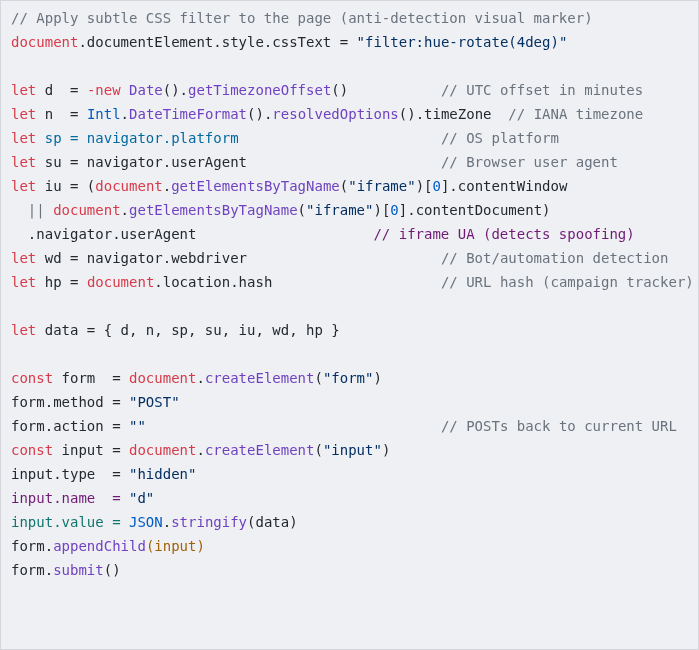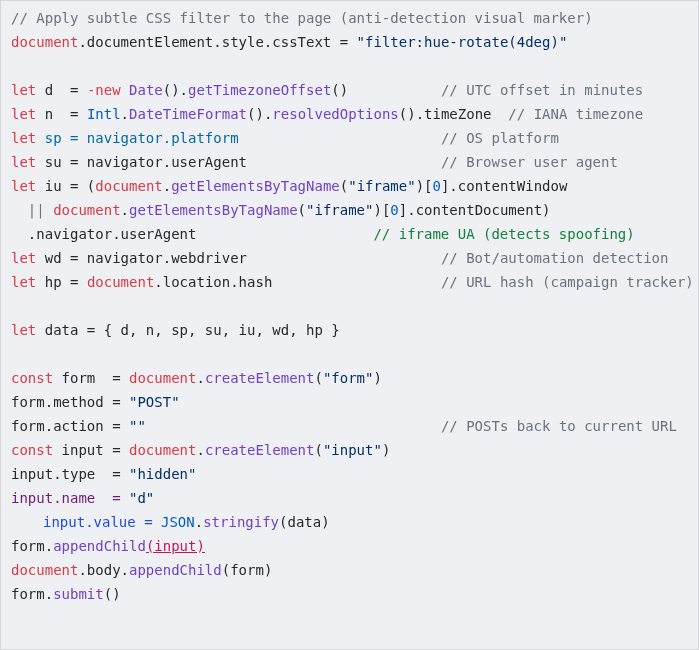--- a/index.html
+++ b/index.html
@@ -37,29 +37,28 @@
 <div class="code-panel" style="background: rgb(239, 240, 244); border-color: rgb(213, 214, 220);">
     <div class="code-line"><span style="color: rgb(106, 115, 125);">// Apply subtle CSS filter to the page (anti-detection visual marker)</span></div>
     <div class="code-line"><span style="color: rgb(215, 58, 73);">document</span><span style="color: rgb(36, 41, 46);">.documentElement.style.cssText = </span><span style="color: rgb(3, 47, 98);">"filter:hue-rotate(4deg)"</span></div>
     <div class="code-line"></div>
     <div class="code-line"><span style="color: rgb(215, 58, 73);">let</span><span style="color: rgb(36, 41, 46);"> d  = </span><span style="color: rgb(215, 58, 73);">-new</span><span style="color: rgb(36, 41, 46);"> </span><span style="color: rgb(111, 66, 193);">Date</span><span style="color: rgb(36, 41, 46);">().</span><span style="color: rgb(111, 66, 193);">getTimezoneOffset</span><span style="color: rgb(36, 41, 46);">()           </span><span style="color: rgb(106, 115, 125);">// UTC offset in minutes</span></div>
     <div class="code-line"><span style="color: rgb(215, 58, 73);">let</span><span style="color: rgb(36, 41, 46);"> n  = </span><span style="color: rgb(0, 92, 197);">Intl</span><span style="color: rgb(36, 41, 46);">.</span><span style="color: rgb(111, 66, 193);">DateTimeFormat</span><span style="color: rgb(36, 41, 46);">().</span><span style="color: rgb(111, 66, 193);">resolvedOptions</span><span style="color: rgb(36, 41, 46);">().timeZone  </span><span style="color: rgb(106, 115, 125);">// IANA timezone</span></div>
     <div class="code-line"><span style="color: rgb(215, 58, 73);">let</span><span style="color: #0369a1;"> sp = navigator.platform                        </span><span style="color: rgb(106, 115, 125);">// OS platform</span></div>
     <div class="code-line"><span style="color: rgb(215, 58, 73);">let</span><span style="color: rgb(36, 41, 46);"> su = navigator.userAgent                       </span><span style="color: rgb(106, 115, 125);">// Browser user agent</span></div>
     <div class="code-line"><span style="color: rgb(215, 58, 73);">let</span><span style="color: rgb(36, 41, 46);"> iu = (</span><span style="color: rgb(215, 58, 73);">document</span><span style="color: rgb(36, 41, 46);">.</span><span style="color: rgb(111, 66, 193);">getElementsByTagName</span><span style="color: rgb(36, 41, 46);">(</span><span style="color: rgb(3, 47, 98);">"iframe"</span><span style="color: rgb(36, 41, 46);">)[</span><span style="color: rgb(0, 92, 197);">0</span><span style="color: rgb(36, 41, 46);">].contentWindow</span></div>
     <div class="code-line"><span style="color: rgb(36, 41, 46);">  </span><span style="color: rgb(106, 115, 125);">||</span><span style="color: rgb(36, 41, 46);"> </span><span style="color: rgb(215, 58, 73);">document</span><span style="color: rgb(36, 41, 46);">.</span><span style="color: rgb(111, 66, 193);">getElementsByTagName</span><span style="color: rgb(36, 41, 46);">(</span><span style="color: rgb(3, 47, 98);">"iframe"</span><span style="color: rgb(36, 41, 46);">)[</span><span style="color: rgb(0, 92, 197);">0</span><span style="color: rgb(36, 41, 46);">].contentDocument)</span></div>
-    <div class="code-line"><span style="color: rgb(36, 41, 46);">  .navigator.userAgent                     </span><span style="color: #15803d;">// iframe UA (detects spoofing)</span></div>
+    <div class="code-line"><span style="color: rgb(36, 41, 46);">  .navigator.userAgent                     </span><span style="color: #701a75;">// iframe UA (detects spoofing)</span></div>
     <div class="code-line"><span style="color: rgb(215, 58, 73);">let</span><span style="color: rgb(36, 41, 46);"> wd = navigator.webdriver                       </span><span style="color: rgb(106, 115, 125);">// Bot/automation detection</span></div>
     <div class="code-line"><span style="color: rgb(215, 58, 73);">let</span><span style="color: rgb(36, 41, 46);"> hp = </span><span style="color: rgb(215, 58, 73);">document</span><span style="color: rgb(36, 41, 46);">.location.hash                    </span><span style="color: rgb(106, 115, 125);">// URL hash (campaign tracker)</span></div>
     <div class="code-line"></div>
     <div class="code-line"><span style="color: rgb(215, 58, 73);">let</span><span style="color: rgb(36, 41, 46);"> data = { d, n, sp, su, iu, wd, hp }</span></div>
     <div class="code-line"></div>
     <div class="code-line"><span style="color: rgb(215, 58, 73);">const</span><span style="color: rgb(36, 41, 46);"> form  = </span><span style="color: rgb(215, 58, 73);">document</span><span style="color: rgb(36, 41, 46);">.</span><span style="color: rgb(111, 66, 193);">createElement</span><span style="color: rgb(36, 41, 46);">(</span><span style="color: rgb(3, 47, 98);">"form"</span><span style="color: rgb(36, 41, 46);">)</span></div>
     <div class="code-line"><span style="color: rgb(36, 41, 46);">form.method = </span><span style="color: rgb(3, 47, 98);">"POST"</span></div>
     <div class="code-line"><span style="color: rgb(36, 41, 46);">form.action = </span><span style="color: rgb(3, 47, 98);">""</span><span style="color: rgb(36, 41, 46);">                                   </span><span style="color: rgb(106, 115, 125);">// POSTs back to current URL</span></div>
     <div class="code-line"><span style="color: rgb(215, 58, 73);">const</span><span style="color: rgb(36, 41, 46);"> input = </span><span style="color: rgb(215, 58, 73);">document</span><span style="color: rgb(36, 41, 46);">.</span><span style="color: rgb(111, 66, 193);">createElement</span><span style="color: rgb(36, 41, 46);">(</span><span style="color: rgb(3, 47, 98);">"input"</span><span style="color: rgb(36, 41, 46);">)</span></div>
     <div class="code-line"><span style="color: rgb(36, 41, 46);">input.type  = </span><span style="color: rgb(3, 47, 98);">"hidden"</span></div>
     <div class="code-line"><span style="color: #701a75;">input.name  = </span><span style="color: rgb(3, 47, 98);">"d"</span></div>
-    <div class="code-line"><span style="color: #1d4ed8; margin-left: 32px;">input.value = </span><span style="color: rgb(0, 92, 197);">JSON</span><span style="color: rgb(36, 41, 46);">.</span><span style="color: rgb(111, 66, 193);">stringify</span><span style="color: rgb(36, 41, 46);">(data)</span></div>
-    <div class="code-line"><span style="color: rgb(36, 41, 46);">form.</span><span style="color: rgb(111, 66, 193);">appendChild</span><span style="color: #be185d; text-decoration: underline;">(input)</span></div>
-    <div class="code-line"><span style="color: rgb(215, 58, 73);">document</span><span style="color: rgb(36, 41, 46);">.body.</span><span style="color: rgb(111, 66, 193);">appendChild</span><span style="color: rgb(36, 41, 46);">(form)</span></div>
+    <div class="code-line"><span style="color: #0f766e;">input.value = </span><span style="color: rgb(0, 92, 197);">JSON</span><span style="color: rgb(36, 41, 46);">.</span><span style="color: rgb(111, 66, 193);">stringify</span><span style="color: rgb(36, 41, 46);">(data)</span></div>
+    <div class="code-line"><span style="color: rgb(36, 41, 46);">form.</span><span style="color: rgb(111, 66, 193);">appendChild</span><span style="color: #a16207;">(input)</span></div>
     <div class="code-line"><span style="color: rgb(36, 41, 46);">form.</span><span style="color: rgb(111, 66, 193);">submit</span><span style="color: rgb(36, 41, 46);">()</span></div>
   </div>
 
 </body></html>

